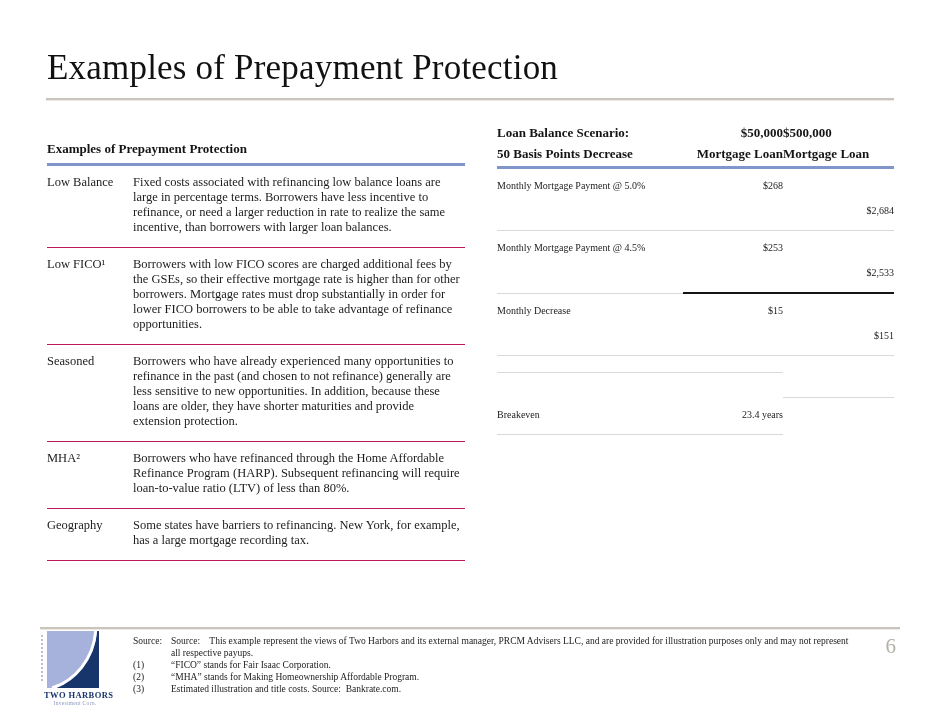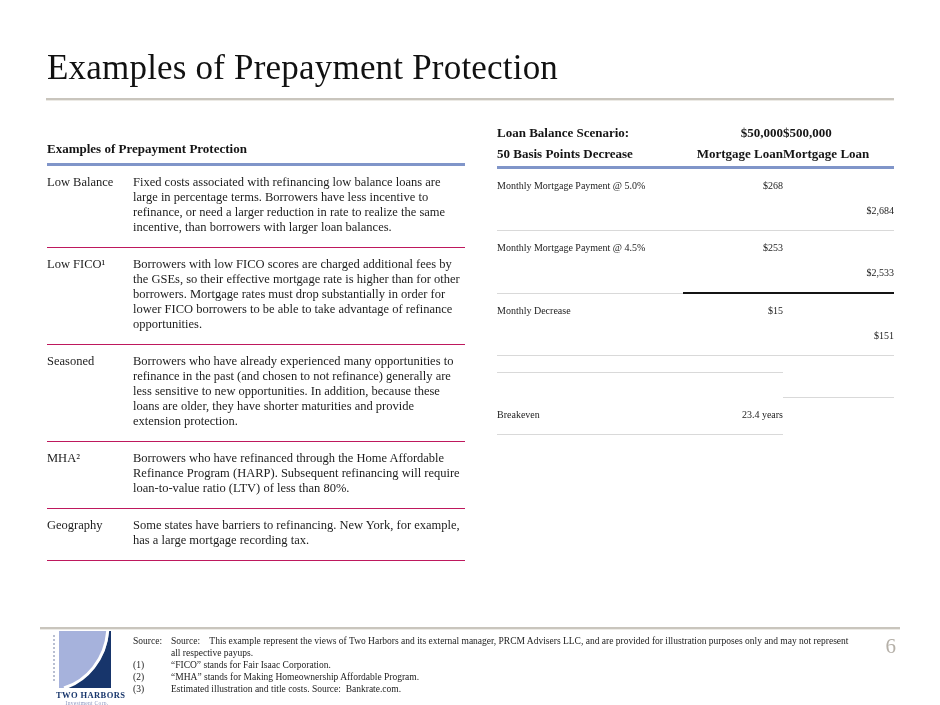--- a/index.html
+++ b/index.html
@@ -51,21 +51,21 @@
   .rrow .c.num2  { flex:1; text-align:right;margin-top:25px; }
   .rrow.subtotal .c.num1, .rrow.subtotal .c.num2 { border-bottom:2px solid #141414; }
   .rrow.bold .c { font-weight:normal; }
   .rrow.spacer .c { padding:0; height:17px; }
 
   
   .footer-rule {
     position:absolute; left:40px; top:627px; width:860px; height:3px;
     border-top:2px solid #c9c5bd; border-bottom:1px solid #eceae5;
   }
-  .logo { position:absolute; left:56px; top:631px; width:62px; }
+  .logo { position:absolute; left:44px; top:631px; width:62px; }
   .logo-microtext {
     position:absolute; left:-3px; top:4px; width:2px; height:48px;
     background:repeating-linear-gradient(#b9bfd2 0 2px, #ffffff 2px 4px);
   }
   .logo-mark { display:block; margin-left:3px; }
   .logo-name {
     margin-top:2px; font-family:"Liberation Serif",serif; font-weight:bold;
     font-size:8.5px; letter-spacing:0.4px; color:#17356b; white-space:nowrap;
   }
   .logo-sub {

